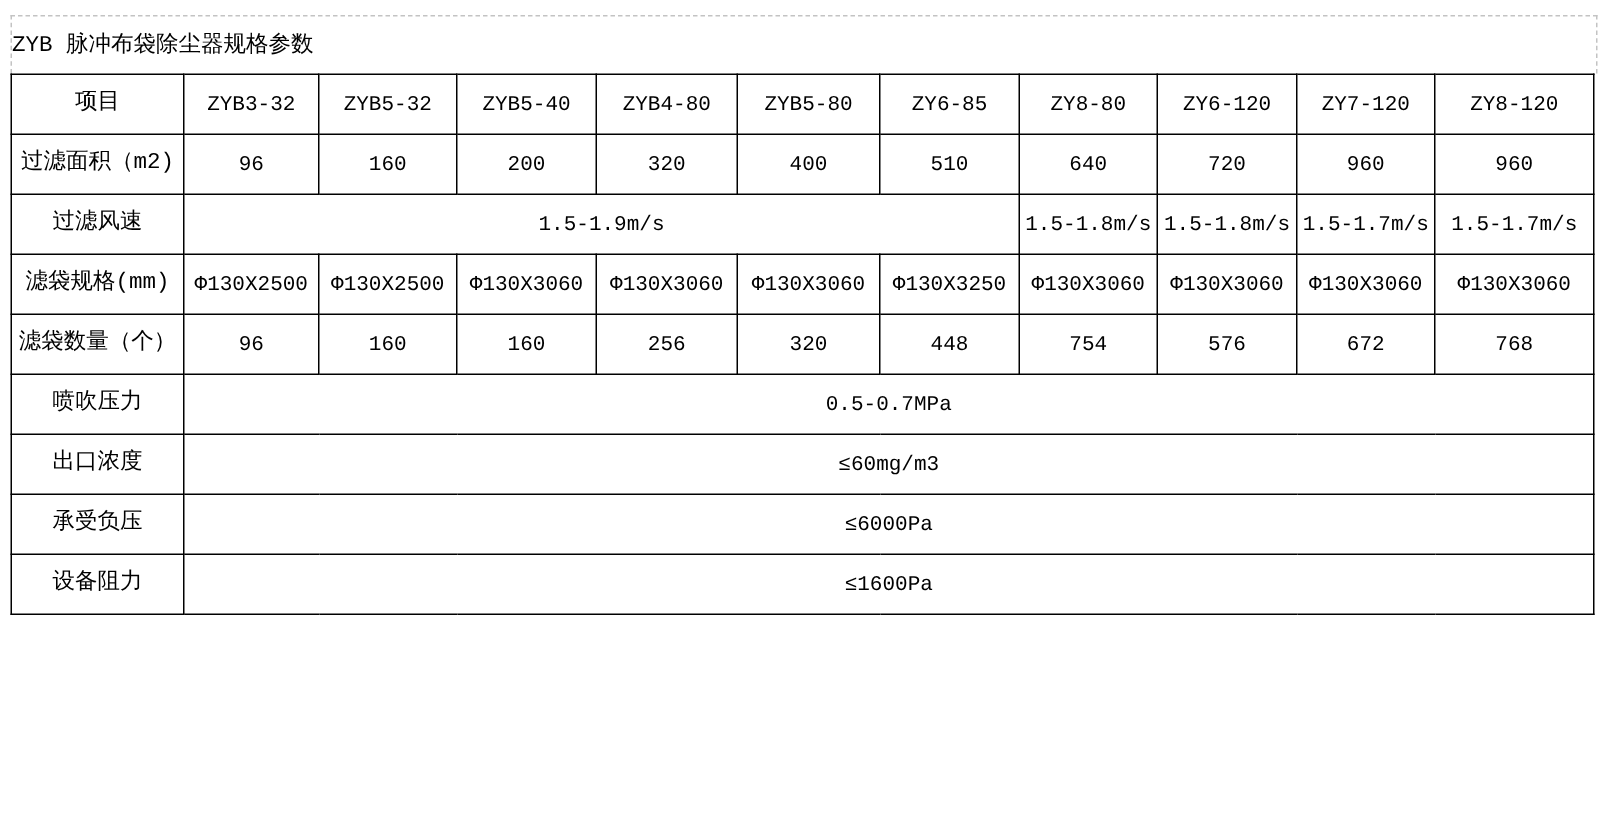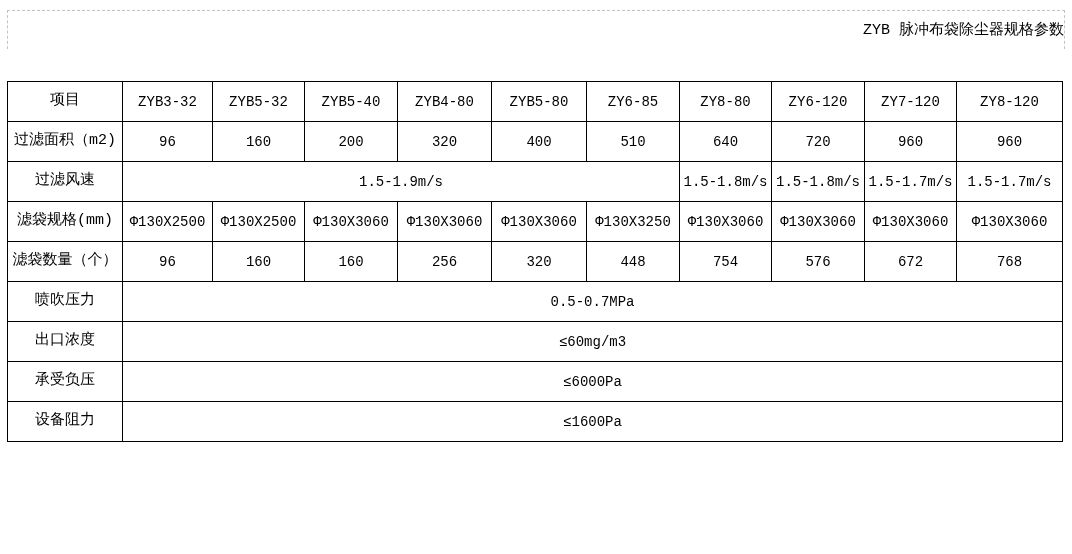--- a/index.html
+++ b/index.html
@@ -1,23 +1,23 @@
 <!DOCTYPE html>
 <html><head>
 <meta charset="utf-8">
 <style>
   html,body{margin:0;padding:0;background:#ffffff;color:#000000;
     font-family:"Liberation Mono","DejaVu Sans Mono",monospace;}
   .page{width:1058px;padding:10px 7px 8px 7px;}
   .title-bar{
     border:1px dashed #c3c3c3;border-bottom:none;
-    height:39px;line-height:39px;text-align:right;font-size:15px;
+    height:39px;line-height:39px;text-align:left;font-size:15px;
     box-sizing:border-box;width:1058px;
   }
-  table.spec{border-collapse:collapse;table-layout:fixed;width:859px;margin-top:32px;}
+  table.spec{border-collapse:collapse;table-layout:fixed;width:859px;}
   table.spec td{
     border:1px solid #000000;text-align:center;vertical-align:middle;
     height:39px;font-size:14px;padding:0 1px;white-space:nowrap;
     overflow:visible;
   }
   table.spec td.lbl{font-size:15px;white-space:normal;line-height:1.35;}
   table.spec td.hdr{font-size:14px;font-family:Liberation Mono, monospace;}
 </style>
 </head>
 <body>

